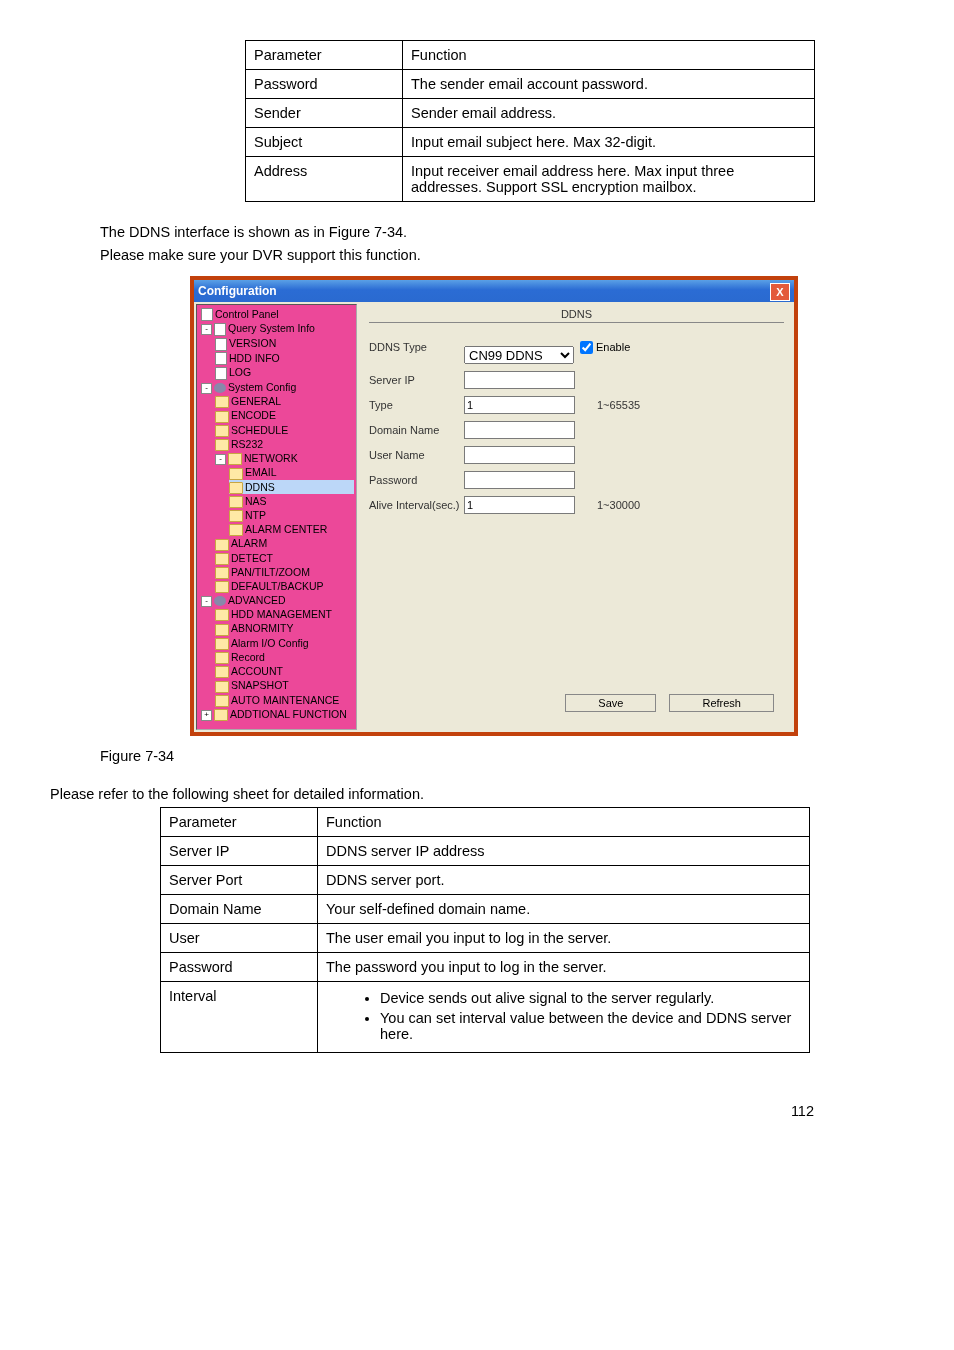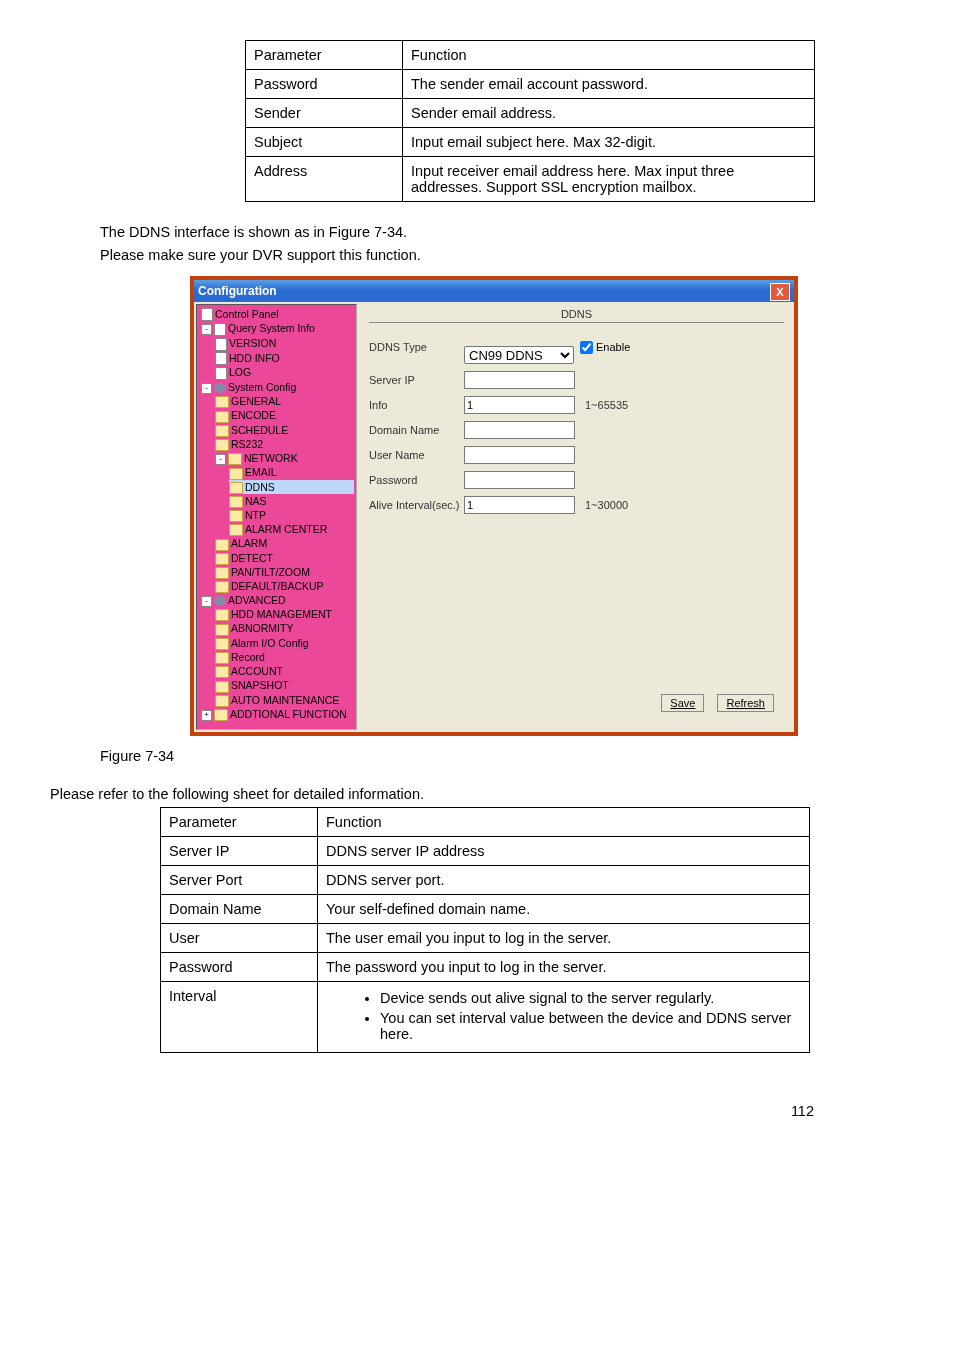--- a/index.html
+++ b/index.html
@@ -143,36 +143,35 @@
     font-size: 11px;
     padding: 0 2px;
   }
   .form-row select {
     width: 110px;
     height: 18px;
     font-size: 13px;
     margin-top: 15px;
   }
   .hint {
-    margin-left: 10px;
+    margin-left: 22px;
     color: #333;
   }
   .btn-row {
     position: absolute;
     bottom: 20px;
     right: 20px;
   }
   .btn {
-    padding: 2px 8px;
+    padding: 2px 32px;
     margin-left: 10px;
     font-size: 11px;
     border: 1px solid #888;
     background: #ece9d8;
     cursor: pointer;
-    text-decoration: underline;
   }
   .page-num {
     text-align: right;
     margin-top: 50px;
     font-size: 14.5px;
     padding-right: 40px;
   }
   ul.bullet { margin: 2px 0; padding-left: 18px; }
   ul.bullet li { margin-bottom: 4px; margin-left: 36px; }
 </style>
@@ -271,21 +270,21 @@
           <option>CN99 DDNS</option>
         </select>
         <input type="checkbox" checked="" style="margin-left: 6px;">
         <span>Enable</span>
       </div>
       <div class="form-row">
         <label>Server IP</label>
         <input type="text" value="" style="">
       </div>
       <div class="form-row">
-        <label>Info</label>
+        <label>Type</label>
         <input type="text" value="1" style="">
         <span class="hint">1~65535</span>
       </div>
       <div class="form-row">
         <label>Domain Name</label>
         <input type="text" value="" style="">
       </div>
       <div class="form-row">
         <label>User Name</label>
         <input type="text" value="" style="">

